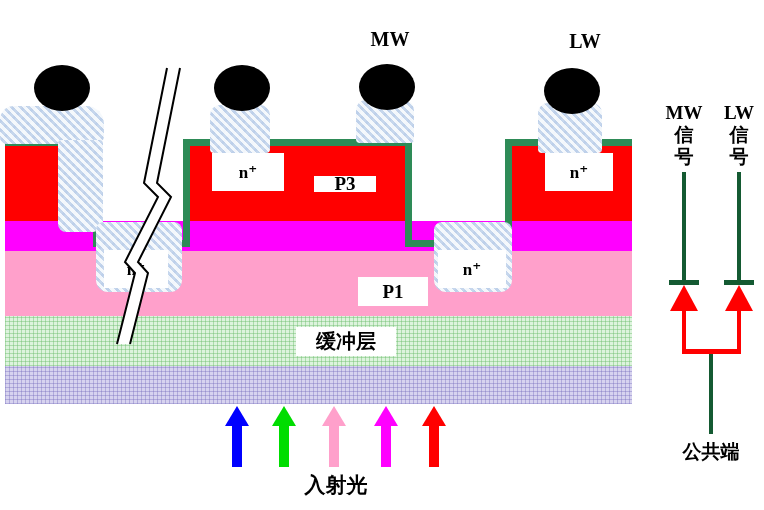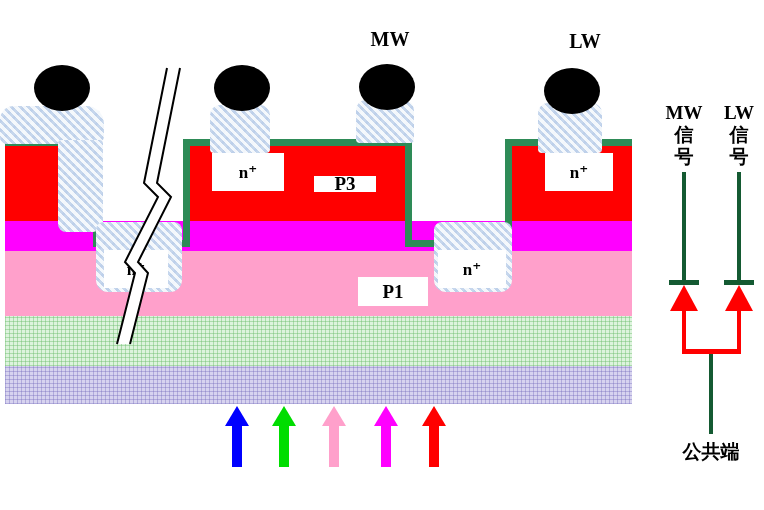--- a/index.html
+++ b/index.html
@@ -94,20 +94,23 @@
     <div class="whitebox nplus" style="left:438px; top:250px; width:68px; height:38px;">
       <span>n⁺</span>
     </div>
 
     <div class="whitebox" style="left:314px; top:176px; width:62px;  height:16px; font-size:19px;text-align:right;">
       <span>P3</span>
     </div>
     <div class="whitebox" style="left:314px; top:277px; width:70px;  height:29px; font-size:19px;margin-left:44px;">
       <span>P1</span>
     </div>
+    <div class="whitebox" style="left:296px; top:327px; width:100px; height:29px; font-size:20px;">
+      <span>缓冲层</span>
+    </div>
 
     <div class="bump" style="left: 34px; top: 65px; width: 56px; height: 46px; background-color: rgb(0, 0, 0);"></div>
     <div class="bump" style="left: 214px; top: 65px; width: 56px; height: 46px; background-color: rgb(0, 0, 0);"></div>
     <div class="bump" style="left: 359px; top: 64px; width: 56px; height: 46px; background-color: rgb(0, 0, 0);"></div>
     <div class="bump" style="left: 544px; top: 68px; width: 56px; height: 46px; background-color: rgb(0, 0, 0);"></div>
 
     <svg class="abs" style="left:95px; top:55px;" width="105" height="300" viewBox="0 0 105 300">
       <polygon points="85,13 62,128 76,142 43,207 53,218 35,289 22,289 40,218 30,207 63,142 49,128 72,13" fill="#ffffff" stroke="none"></polygon>
       <polyline points="85,13 62,128 76,142 43,207 53,218 35,289" fill="none" stroke="#000" stroke-width="2"></polyline>
       <polyline points="72,13 49,128 63,142 30,207 40,218 22,289" fill="none" stroke="#000" stroke-width="2"></polyline>
@@ -132,20 +135,21 @@
     </div>
     <div class="arrow" style="left:374px; top:406px;">
       <div class="head" style="border-bottom-color: rgb(255, 0, 255);"></div>
       <div class="shaft" style="background-color: rgb(255, 0, 255);"></div>
     </div>
     <div class="arrow" style="left:422px; top:406px;">
       <div class="head" style="border-bottom-color: rgb(255, 0, 0);"></div>
       <div class="shaft" style="background-color: rgb(255, 0, 0);"></div>
     </div>
   </div>
+  <div class="lbl" style="left:293px; top:474px; width:86px; font-size:21px;">入射光</div>
 
   <div class="abs" style="left:0; top:0; width:0; height:0;">
 
     <div class="sig" style="left:654px; top:102px;">MW
 信
 号</div>
     <div class="sig" style="left:709px; top:102px;">LW
 信
 号</div>
 

